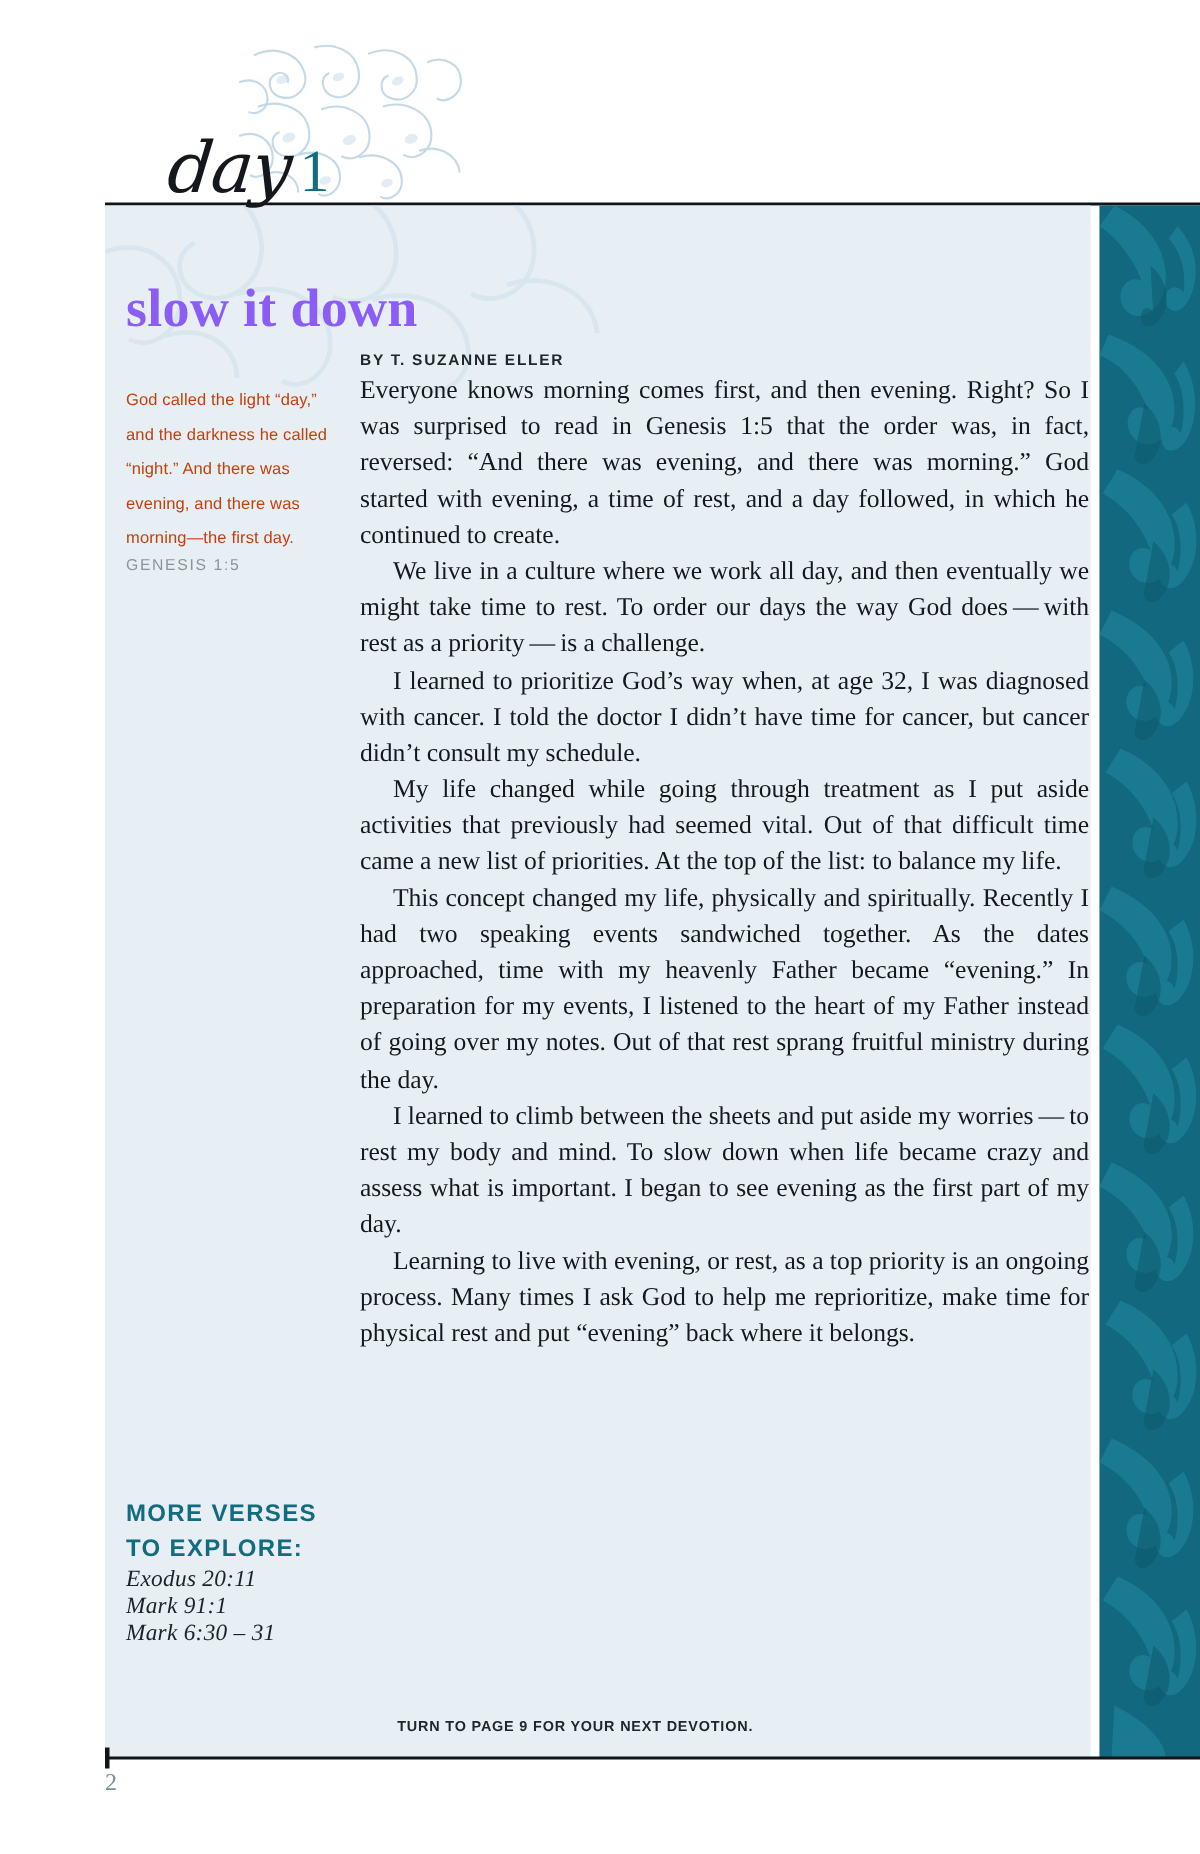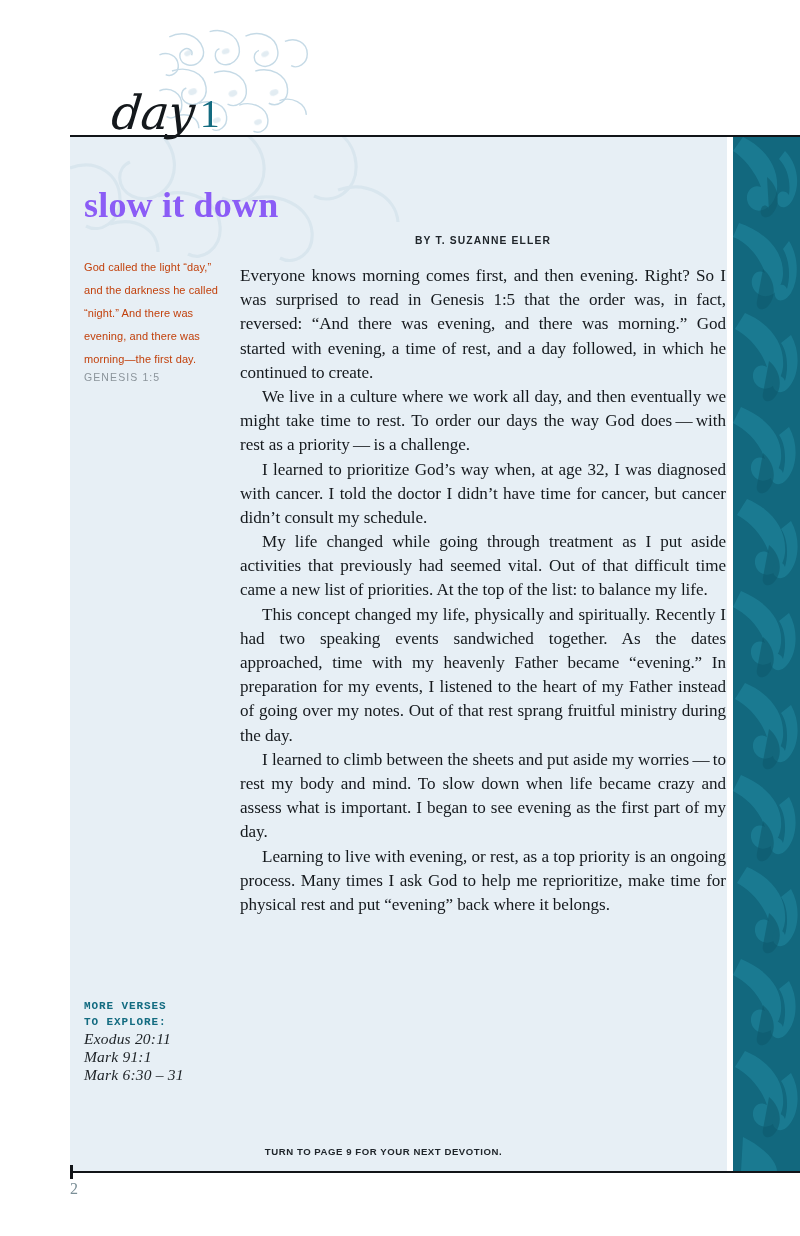--- a/index.html
+++ b/index.html
@@ -129,22 +129,22 @@
   }
 
   
   #more-verses {
     position: absolute;
     left: 14px;
     top: 862px;
     width: 170px;
   }
   #more-verses-heading {
-    font-family: Liberation Mono, monospace;
-    font-size: 11px;
+    font-family: Liberation Sans, sans-serif;
+    font-size: 16px;
     font-weight: bold;
     letter-spacing: 0.9px;
     color: #136b80;
     line-height: 1.42;
     white-space: pre-line;
   }
   .verse-ref-item {
     font-family: "Liberation Serif", serif;
     font-style: italic;
     font-size: 15.5px;
@@ -159,22 +159,21 @@
     left: 170px;
     top: 98px;
     width: 486px;
   }
   #byline {
     font-family: "Liberation Sans", sans-serif;
     font-size: 10.3px;
     font-weight: bold;
     letter-spacing: 1.15px;
     color: #20262b;
-    margin-bottom: 18px;
-    text-align: center;
+    margin-bottom: 2px;
   }
   #body-copy p {
     margin: 0;
     font-family: "Liberation Serif", serif;
     font-size: 17.1px;
     line-height: 1.415;
     color: #15191d;
     text-align: justify;
     text-indent: 22px;
     letter-spacing: -0.05px;

